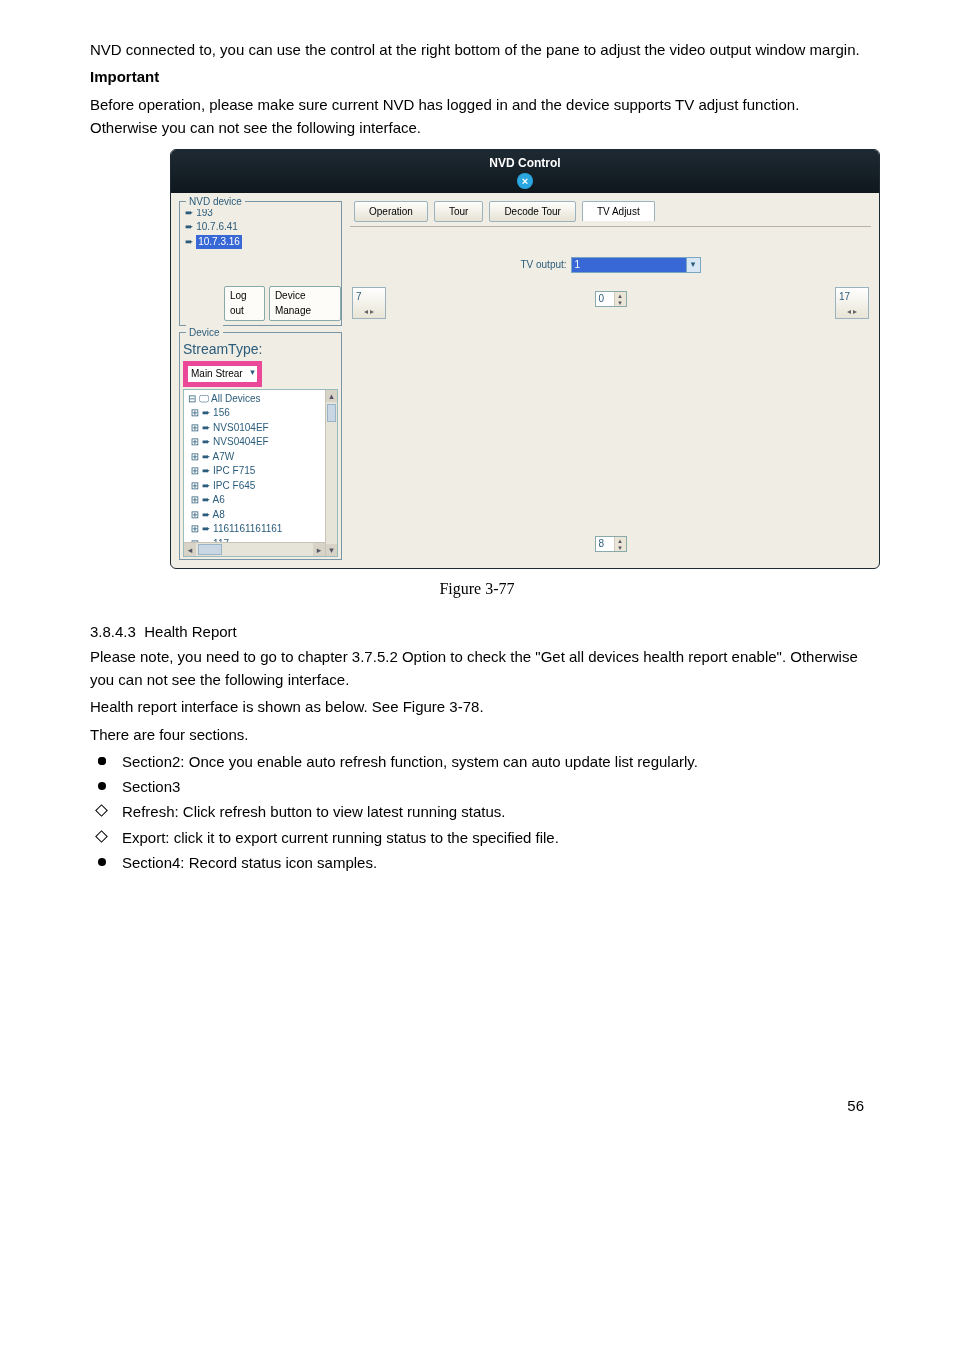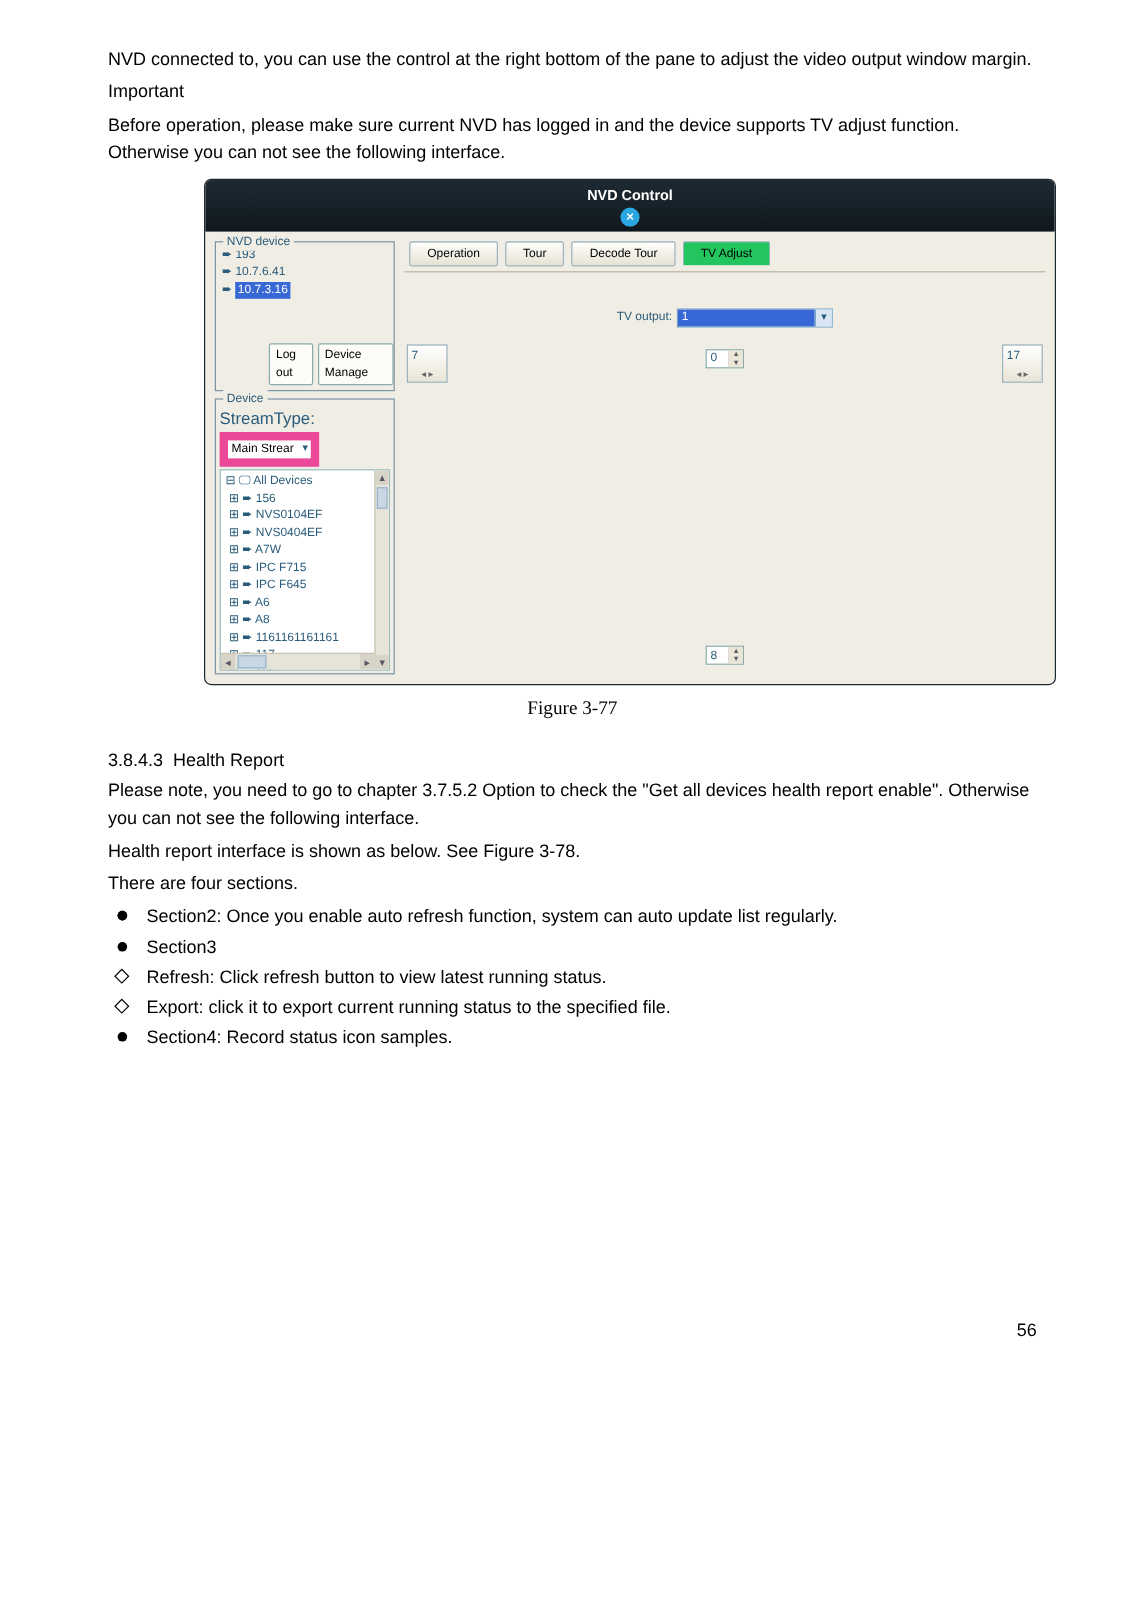--- a/index.html
+++ b/index.html
@@ -6,61 +6,61 @@
   body {
     background: #fff;
     font-family: Arial, Helvetica, sans-serif;
     font-size: 15px;
     color: #000;
     width: 954px;
     margin: 0 auto;
     padding: 38px 90px 20px 90px;
     line-height: 1.55;
   }
-  .bold { font-weight: 400; }
+  .bold { font-weight: 700; }
   .para { margin-bottom: 4px; }
 
   
   .shot-wrap { margin: 10px 0 8px 80px; }
   .nvd-window {
     width: 710px; border: 1px solid #1d2a33;
     border-radius: 6px; background: #f0ede4;
     overflow: hidden;
   }
   .titlebar {
     background: linear-gradient(#1e2a33, #0f171d);
     color: #fff; font-size: 12px; font-weight: 700;
     padding: 4px 8px; display: flex; justify-content: space-between; align-items: center; flex-direction: column;
   }
   .titlebar .closebtn {
     width: 16px; height: 16px; background: #2aa7e0;
     border-radius: 50%; color: #fff; font-size: 11px; line-height: 16px;
     text-align: center; cursor: pointer;
   }
   .nvd-body { display: flex; padding: 8px; gap: 8px; }
-  .leftcol { width: 150px; display: flex; flex-direction: column; gap: 6px; }
+  .leftcol { width: 163px; display: flex; flex-direction: column; gap: 6px; }
   .groupbox {
     border: 1px solid #7a95a5; padding: 4px 3px 6px 3px; position: relative;
     background: #f0ede4;
   }
   .groupbox .legend {
     position: absolute; top: -8px; left: 6px; background: #f0ede4;
     font-size: 10px; color: #2b5c7b; padding: 0 3px;
   }
   .devlist, .tree { font-size: 10px; color: #2b5c7b; line-height: 1.45; }
   .devlist .row, .tree .row { white-space: nowrap; padding: 0 2px; }
   .sel { background: #3867d6; color: #fff; display: inline-block; padding: 0 2px; }
   .btnrow { display: flex; gap: 4px; margin-top: 4px; padding-left: 40px; }
   .smbtn {
     font-size: 10px; border: 1px solid #8aa; background: #fdfcf8;
     padding: 1px 5px; border-radius: 2px; cursor: pointer;
   }
   .stlabel { font-size: 14px; color: #2b5c7b; }
   .stsel {
-    font-size: 10px; border: 7px solid #ec4899; background: #fff;
+    font-size: 10px; border: 5px solid #ec4899; background: #fff;
     padding: 0 14px 0 3px; display: inline-block; position: relative;
   }
   .stsel:after { content: "▾"; position: absolute; right: 2px; top: 0; font-size: 9px; color: #2b5c7b; }
   .treebox {
     border: 1px solid #9bb; background: #fff; height: 168px;
     overflow: hidden; position: relative; margin-top: 2px;
   }
   .tree { padding: 2px 2px; }
   .tree .row { color: #2b5c7b; }
   .scrolly {
@@ -74,21 +74,21 @@
   .hscroll .al, .hscroll .ar { position:absolute; top:0; bottom:0; width:12px; background:#d7d3c6; text-align:center; font-size:9px; color:#556; line-height:14px; }
   .hscroll .al { left:0; } .hscroll .ar { right:0; }
   .hscroll .ht { position:absolute; left:14px; top:1px; bottom:1px; width:24px; background:#c9d7e4; border:1px solid #98b4c9; }
 
   .rightcol { flex: 1; display: flex; flex-direction: column; }
   .tabs { display: flex; gap: 6px; margin-bottom: 4px; padding-left: 4px; }
   .tab {
     font-size: 10px; padding: 2px 14px; border: 1px solid #9bb2bf;
     background: linear-gradient(#fefefb, #e6e2d4); border-radius: 2px; cursor: pointer;
   }
-  .tab.active { background: #22c55e; border-bottom-color: #f0ede4; }
+  .tab.active { background: #ffffff; border-bottom-color: #f0ede4; }
   .tvpanel {
     flex: 1; border-top: 1px solid #b8b2a0; padding: 30px 10px 10px 10px;
     position: relative; font-size: 10px; color: #2b5c7b;
   }
   .tvrow { display:flex; align-items:flex-start; justify-content:center; gap:4px; margin-bottom:18px; }
   .combo {
     border: 1px solid #7aa6c0; background: #fff; width: 130px; height: 16px;
     display: inline-flex; align-items: center; font-size:10px; position: relative;
   }
   .combo .val { flex:1; background:#3867d6; color:#fff; padding:0 3px; height:100%; line-height:14px; }

